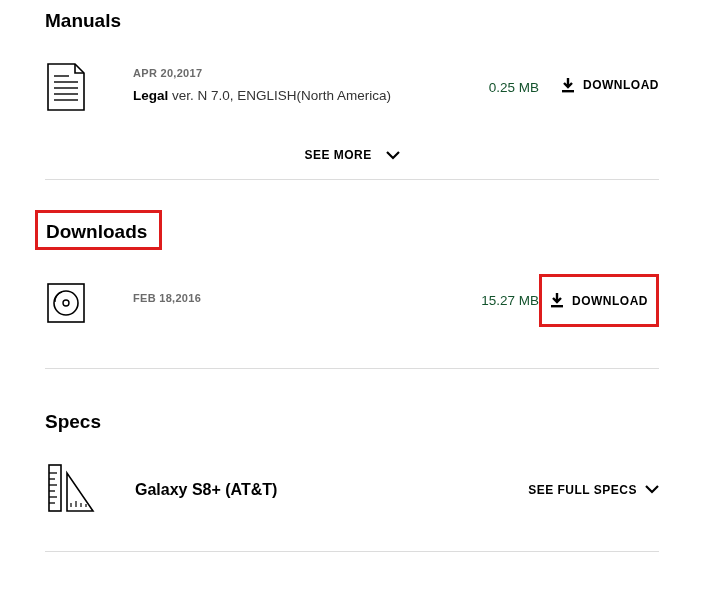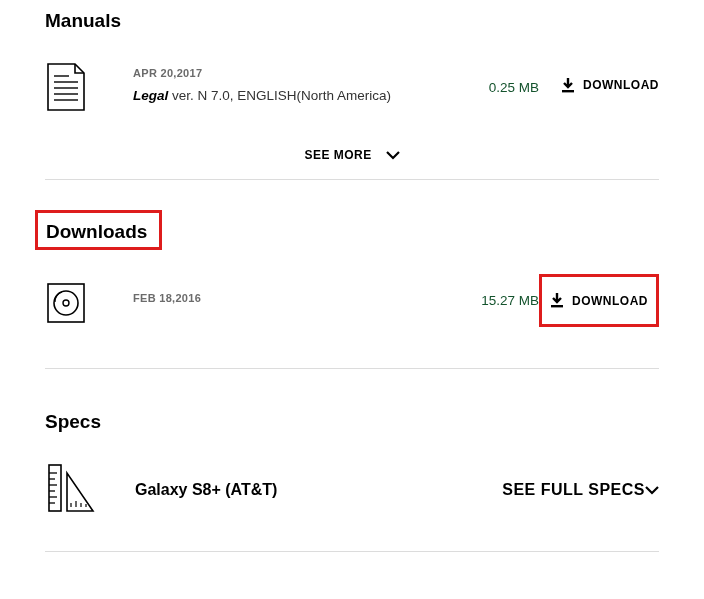--- a/index.html
+++ b/index.html
@@ -47,21 +47,21 @@
     color: #6b6b6b;
     letter-spacing: 0.3px;
     margin-bottom: 6px;
   }
   .desc {
     font-size: 13.5px;
     color: #333;
     line-height: 1.7;
     max-width: 330px;
   }
-  .desc .bold { font-weight: 700; color: #000; font-style: italic; }
+  .desc .bold { font-weight: 700; color: #000; }
   .size {
     font-size: 13.5px;
     color: #14532d;
     text-align: right;
     width: 80px;
     flex: 0 0 80px;
   }
   .info-col { flex: 1 1 auto; }
   .download-cell {
     width: 120px;
@@ -109,26 +109,27 @@
     width: 52px;
     flex: 0 0 52px;
     margin-right: 38px;
   }
   .specs-name {
     font-size: 16px;
     font-weight: 700;
     flex: 1 1 auto;
   }
   .see-full {
-    font-size: 16px;
+    font-size: 12px;
     font-weight: 700;
     letter-spacing: 0.5px;
     cursor: pointer;
     display: inline-flex;
     align-items: flex-start;
+    gap: 8px;
   }
   .help-icon {
     display: inline-flex;
     width: 15px;
     height: 15px;
     background: #1428a0;
     color: #fff;
     border-radius: 50%;
     font-size: 11px;
     font-weight: 700;

